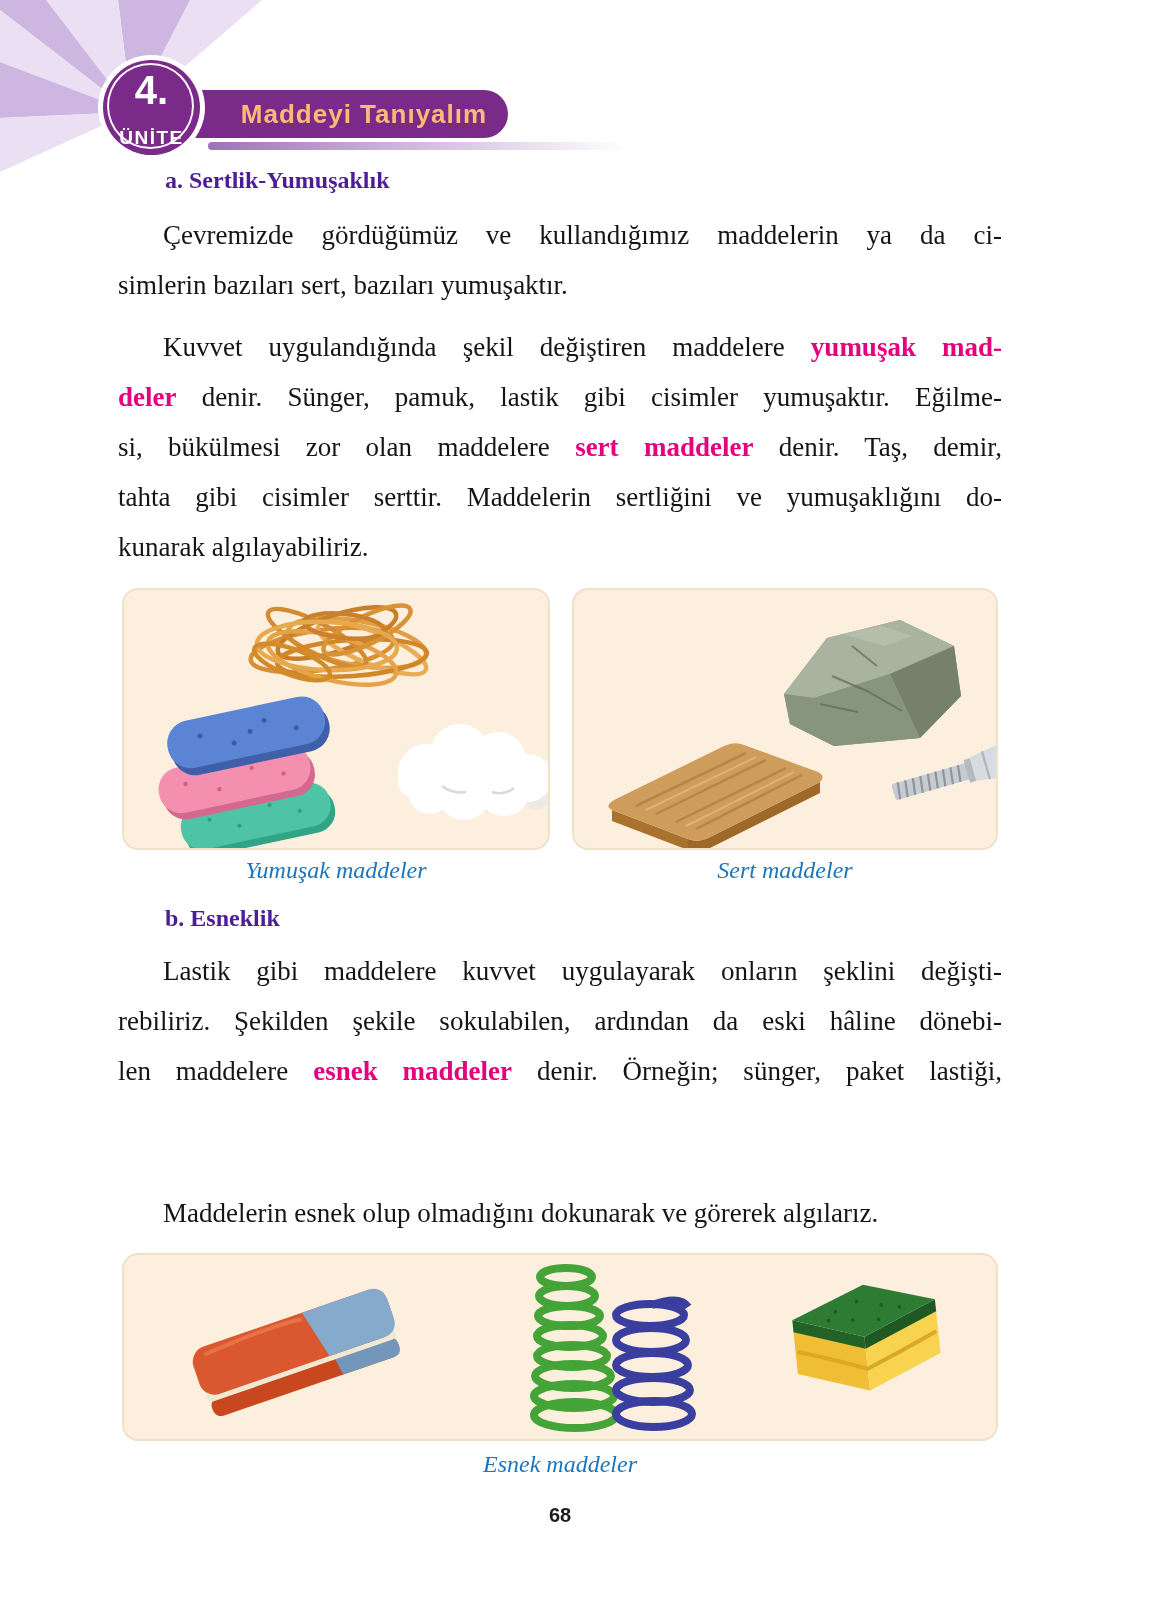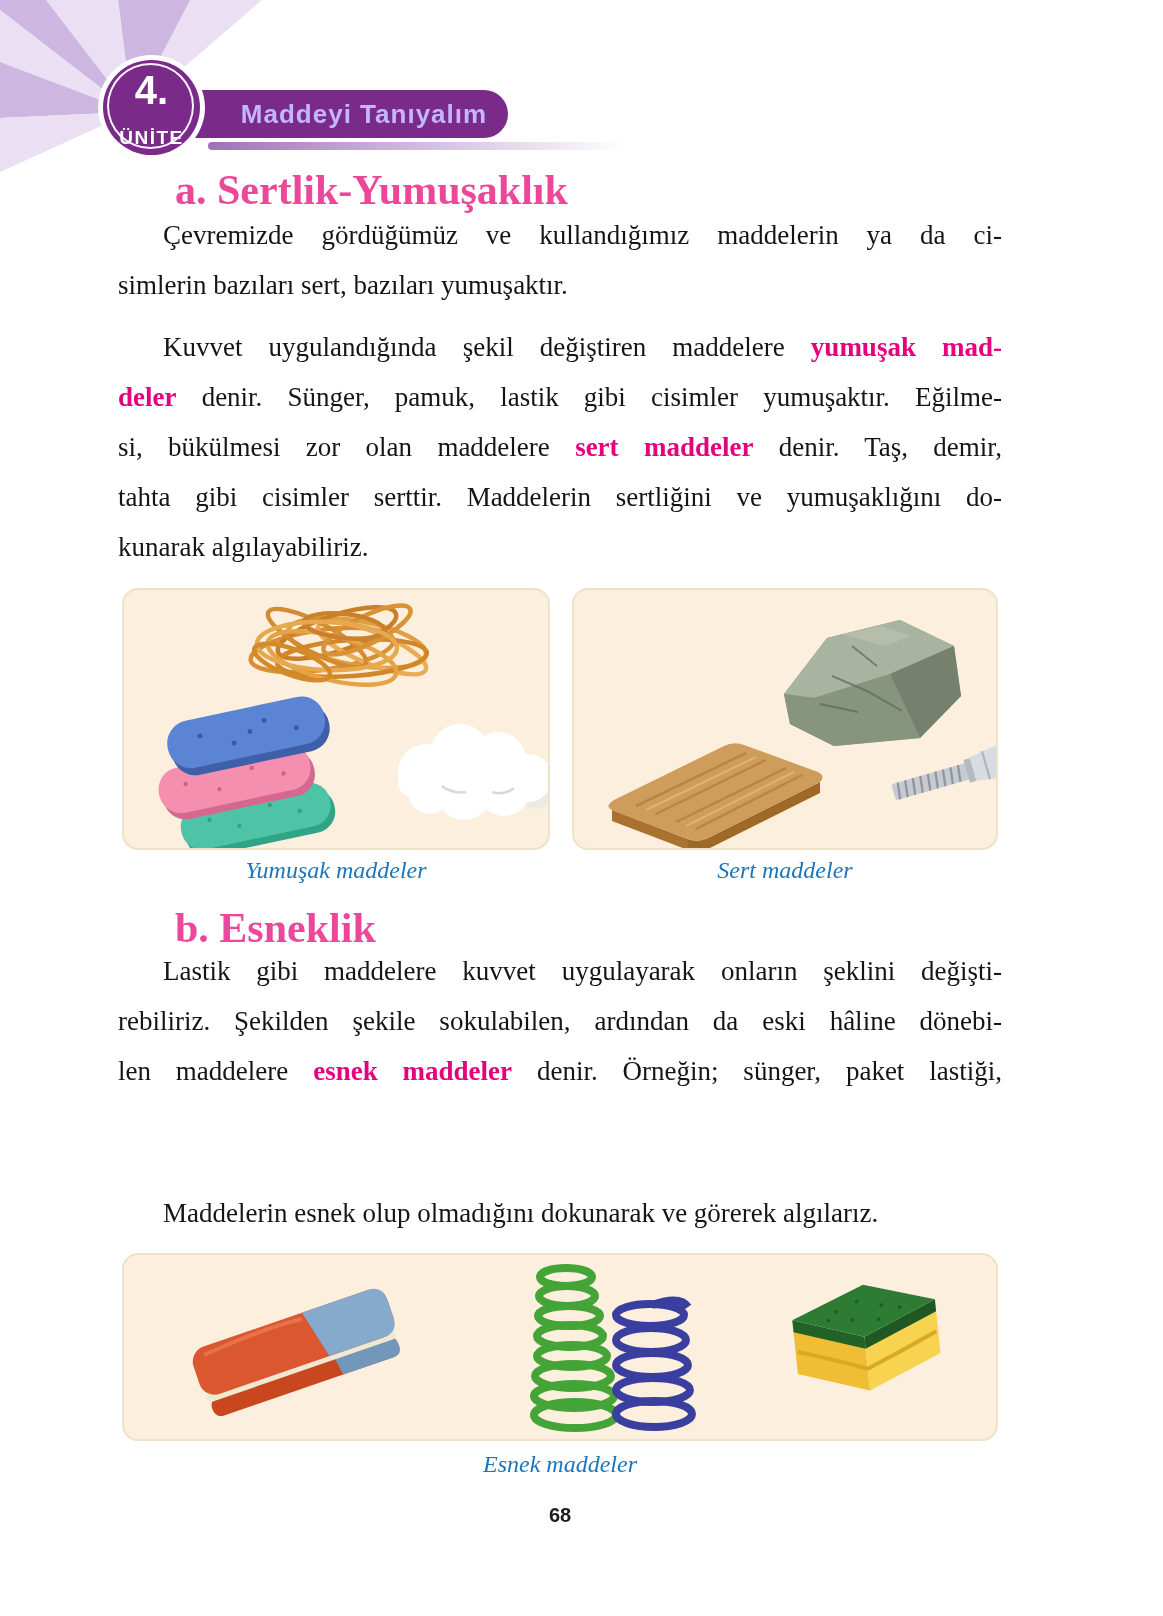--- a/index.html
+++ b/index.html
@@ -6,31 +6,31 @@
   .page{position:relative;width:1163px;height:1616px;background:#fff;overflow:hidden;
         font-family:"Liberation Serif",serif;}
 
   
   .fan{position:absolute;left:0;top:0;z-index:0;}
   .band{position:absolute;left:208px;top:142px;width:436px;height:8px;z-index:1;border-radius:4px;
         background:linear-gradient(to right,#9C74B4 0%,#C9AFD9 40%,rgba(255,255,255,0) 96%);}
   .banner{position:absolute;left:186px;top:90px;width:322px;height:48px;background:#7A2B8A;
           border-radius:10px 26px 26px 10px;z-index:2;display:flex;align-items:center;justify-content:center;
           padding-left:34px;box-sizing:border-box;}
-  .banner span{color:#c4b5fd;font-family:"Liberation Sans",sans-serif;font-weight:bold;font-size:26px;letter-spacing:1px;}
+  .banner span{color:#fdba74;font-family:"Liberation Sans",sans-serif;font-weight:bold;font-size:26px;letter-spacing:1px;}
   .badge{position:absolute;left:103px;top:60px;width:97px;height:95px;background:#7A2B8A;border-radius:50%;
          box-shadow:0 0 0 5px #ffffff;z-index:3;display:flex;flex-direction:column;align-items:center;
          justify-content:center;color:#fff;font-family:"Liberation Sans",sans-serif;}
   .badge::after{content:"";position:absolute;left:4px;top:3px;right:6px;bottom:6px;
                 border:2.5px solid rgba(255,255,255,.95);border-radius:50%;}
   .badge .num{font-size:40px;font-weight:bold;line-height:1;margin-top:1px;}
   .badge .lbl{font-size:19px;font-weight:bold;letter-spacing:1.5px;line-height:1;margin-top:18px;}
 
   
-  .h{position:absolute;left:163px;margin:12px;font-weight:bold;font-size:42px;line-height:40px;color:#ec4899;}
+  .h{position:absolute;left:163px;margin:2px;font-weight:bold;font-size:24px;line-height:40px;color:#4c1d95;}
   .para{position:absolute;left:118px;width:884px;color:#151515;}
   .tline{font-size:27px;line-height:50px;height:50px;text-align:justify;text-align-last:justify;}
   .tline.last{text-align-last:left;}
   .ind{text-indent:45px;}
   .hl{color:#E5007E;font-weight:bold;}
 
   
   .imgbox{position:absolute;background:#FCEFDD;border:2px solid #EFE1CA;border-radius:16px;box-sizing:border-box;}
   .imgbox svg{position:absolute;left:0;top:0;}
   .caption{position:absolute;text-align:center;font-style:italic;font-size:24px;line-height:32px;color:#1B75BC;}

